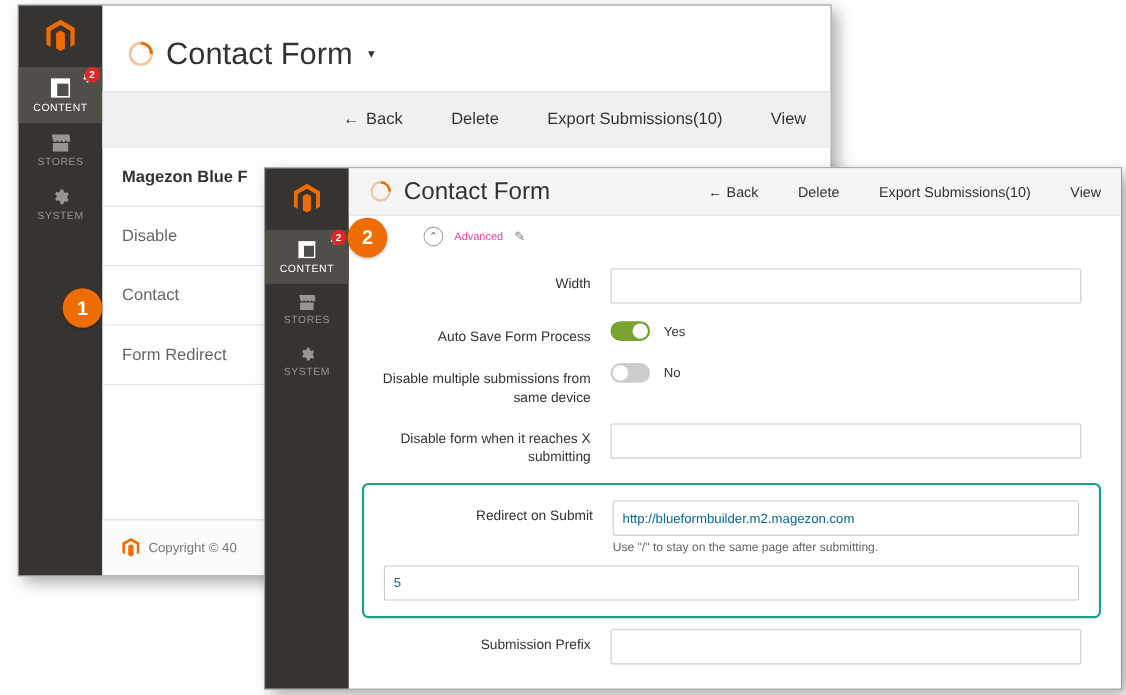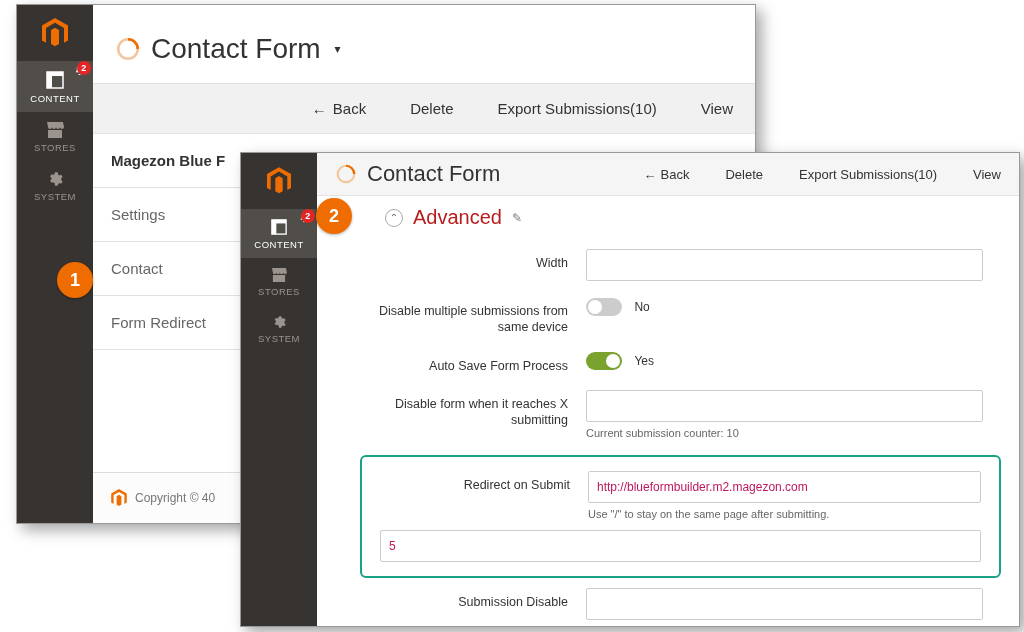--- a/index.html
+++ b/index.html
@@ -49,28 +49,28 @@
   .footer-a { position:absolute; bottom:0; left:0; right:0; border-top:1px solid #ddd; background:#fcfcfc; padding:16px 18px; font-size:12px; color:#777; display:flex; align-items:center; gap:8px; }
 
   
   .pb-title-row { background:#f5f5f5; border-bottom:1px solid #e3e3e3; padding: 8px 18px; display:flex; align-items:center; gap:10px; }
   .pb-title-row .page-title { font-size:22px; }
   .pb-actions { margin-left:auto; display:flex; gap:36px; align-items:center; }
   .pb-actions .act { font-size:13px; color:#333; cursor:pointer; display:inline-flex; align-items:center; gap:4px; }
 
   .section-head { padding: 10px 18px; display:flex; align-items:center; gap:10px; }
   .collapse-btn { width:18px; height:18px; border:1px solid #aaa; border-radius:50%; display:inline-flex; align-items:center; justify-content:center; font-size:10px; color:#666; cursor:pointer; }
-  .section-title { font-size:20px; color:#b91c1c; }
+  .section-title { font-size:10px; color:#ec4899; }
   .pencil { color:#777; font-size:12px; cursor:pointer; }
 
-  .form-area { padding: 10px 36px 0 18px; margin-left: 31px; }
+  .form-area { padding: 10px 36px 0 18px; }
   .form-row { display:flex; align-items:flex-start; margin-bottom: 16px; }
   .form-row .label { width: 220px; text-align:right; padding-right:18px; font-size:12.5px; color:#333; padding-top:6px; line-height:1.3; }
   .form-row .control { flex:1; }
-  .text-input { width:100%; height:20px; border:1px solid #ccc; border-radius:2px; padding:15px 8px; font-size:12px; color:#be185d; }
+  .text-input { width:100%; height:20px; border:1px solid #ccc; border-radius:2px; padding:15px 8px; font-size:12px; color:#0369a1; }
   .helper { font-size:11px; color:#666; margin-top:5px; }
 
   .toggle { width:36px; height:18px; border-radius:9px; position:relative; display:inline-block; vertical-align:middle; cursor:pointer; }
   .toggle .knob { width:14px; height:14px; background:#fff; border-radius:50%; position:absolute; top:2px; }
   .toggle.on { background:#79a22e; }
   .toggle.on .knob { right:2px; }
   .toggle.off { background:#ccc; }
   .toggle.off .knob { left:2px; }
   .toggle-label { font-size:12px; color:#333; margin-left:8px; vertical-align:middle; }
 
@@ -150,21 +150,21 @@
         </span>
       <span class="act">
           <span>Export Submissions(10)</span>
         </span>
       <span class="act">
           <span>View</span>
         </span>
     </div>
     <div class="tabs-col">
       <div class="tab-row heading">Magezon Blue F</div>
-      <div class="tab-row"><span>Settings</span></div>
+      <div class="tab-row"><span>Disable</span></div>
       <div class="tab-row"><span>Contact</span></div>
       <div class="tab-row"><span>Form Redirect</span></div>
     </div>
     <div class="footer-a">
       <svg width="16" height="18" viewBox="0 0 26 30">
           <path fill="#ef6c00" d="M13 0 L26 7.5 V22.5 L22 24.8 V10 L13 4.8 L4 10 V24.8 L0 22.5 V7.5 Z M9 12 V26 L13 28.3 L17 26 V12 L13 9.7 Z"></path>
         </svg>
       <span>Copyright © 40</span>
     </div>
   </div>
@@ -240,60 +240,59 @@
     </div>
 
     <div class="form-area">
 
       <div class="form-row">
         <div class="label">Width</div>
         <div class="control"><input class="text-input" type="text" value="" style=""></div>
       </div>
 
       <div class="form-row">
+        <div class="label">Auto Save Form Process</div>
+        <div class="control">
+          <span class="toggle on"><span class="knob"></span></span>
+          <span class="toggle-label">Yes</span>
+        </div>
+      </div>
+
+      <div class="form-row">
         <div class="label">Disable multiple submissions from same device</div>
         <div class="control">
           <span class="toggle off"><span class="knob"></span></span>
           <span class="toggle-label">No</span>
         </div>
       </div>
 
       <div class="form-row">
-        <div class="label">Auto Save Form Process</div>
-        <div class="control">
-          <span class="toggle on"><span class="knob"></span></span>
-          <span class="toggle-label">Yes</span>
-        </div>
-      </div>
-
-      <div class="form-row">
         <div class="label">Disable form when it reaches X submitting</div>
         <div class="control">
           <input class="text-input" type="text" value="" style="">
-          <div class="helper">Current submission counter: 10</div>
         </div>
       </div>
 
       <div class="highlight-box">
         <div class="form-row">
           <div class="label">Redirect on Submit</div>
           <div class="control">
             <input class="text-input" type="text" value="http://blueformbuilder.m2.magezon.com" style="">
             <div class="helper">Use "/" to stay on the same page after submitting.</div>
           </div>
         </div>
         <div class="form-row">
           <div class="control">
             <input class="text-input" type="text" value="5" style="">
           </div>
         </div>
       </div>
 
       <div class="form-row">
-        <div class="label">Submission Disable</div>
+        <div class="label">Submission Prefix</div>
         <div class="control"><input class="text-input" type="text" value="" style=""></div>
       </div>
 
     </div>
   </div>
 </div>
 
 <div class="marker marker-1">1</div>
 <div class="marker marker-2">2</div>
 

